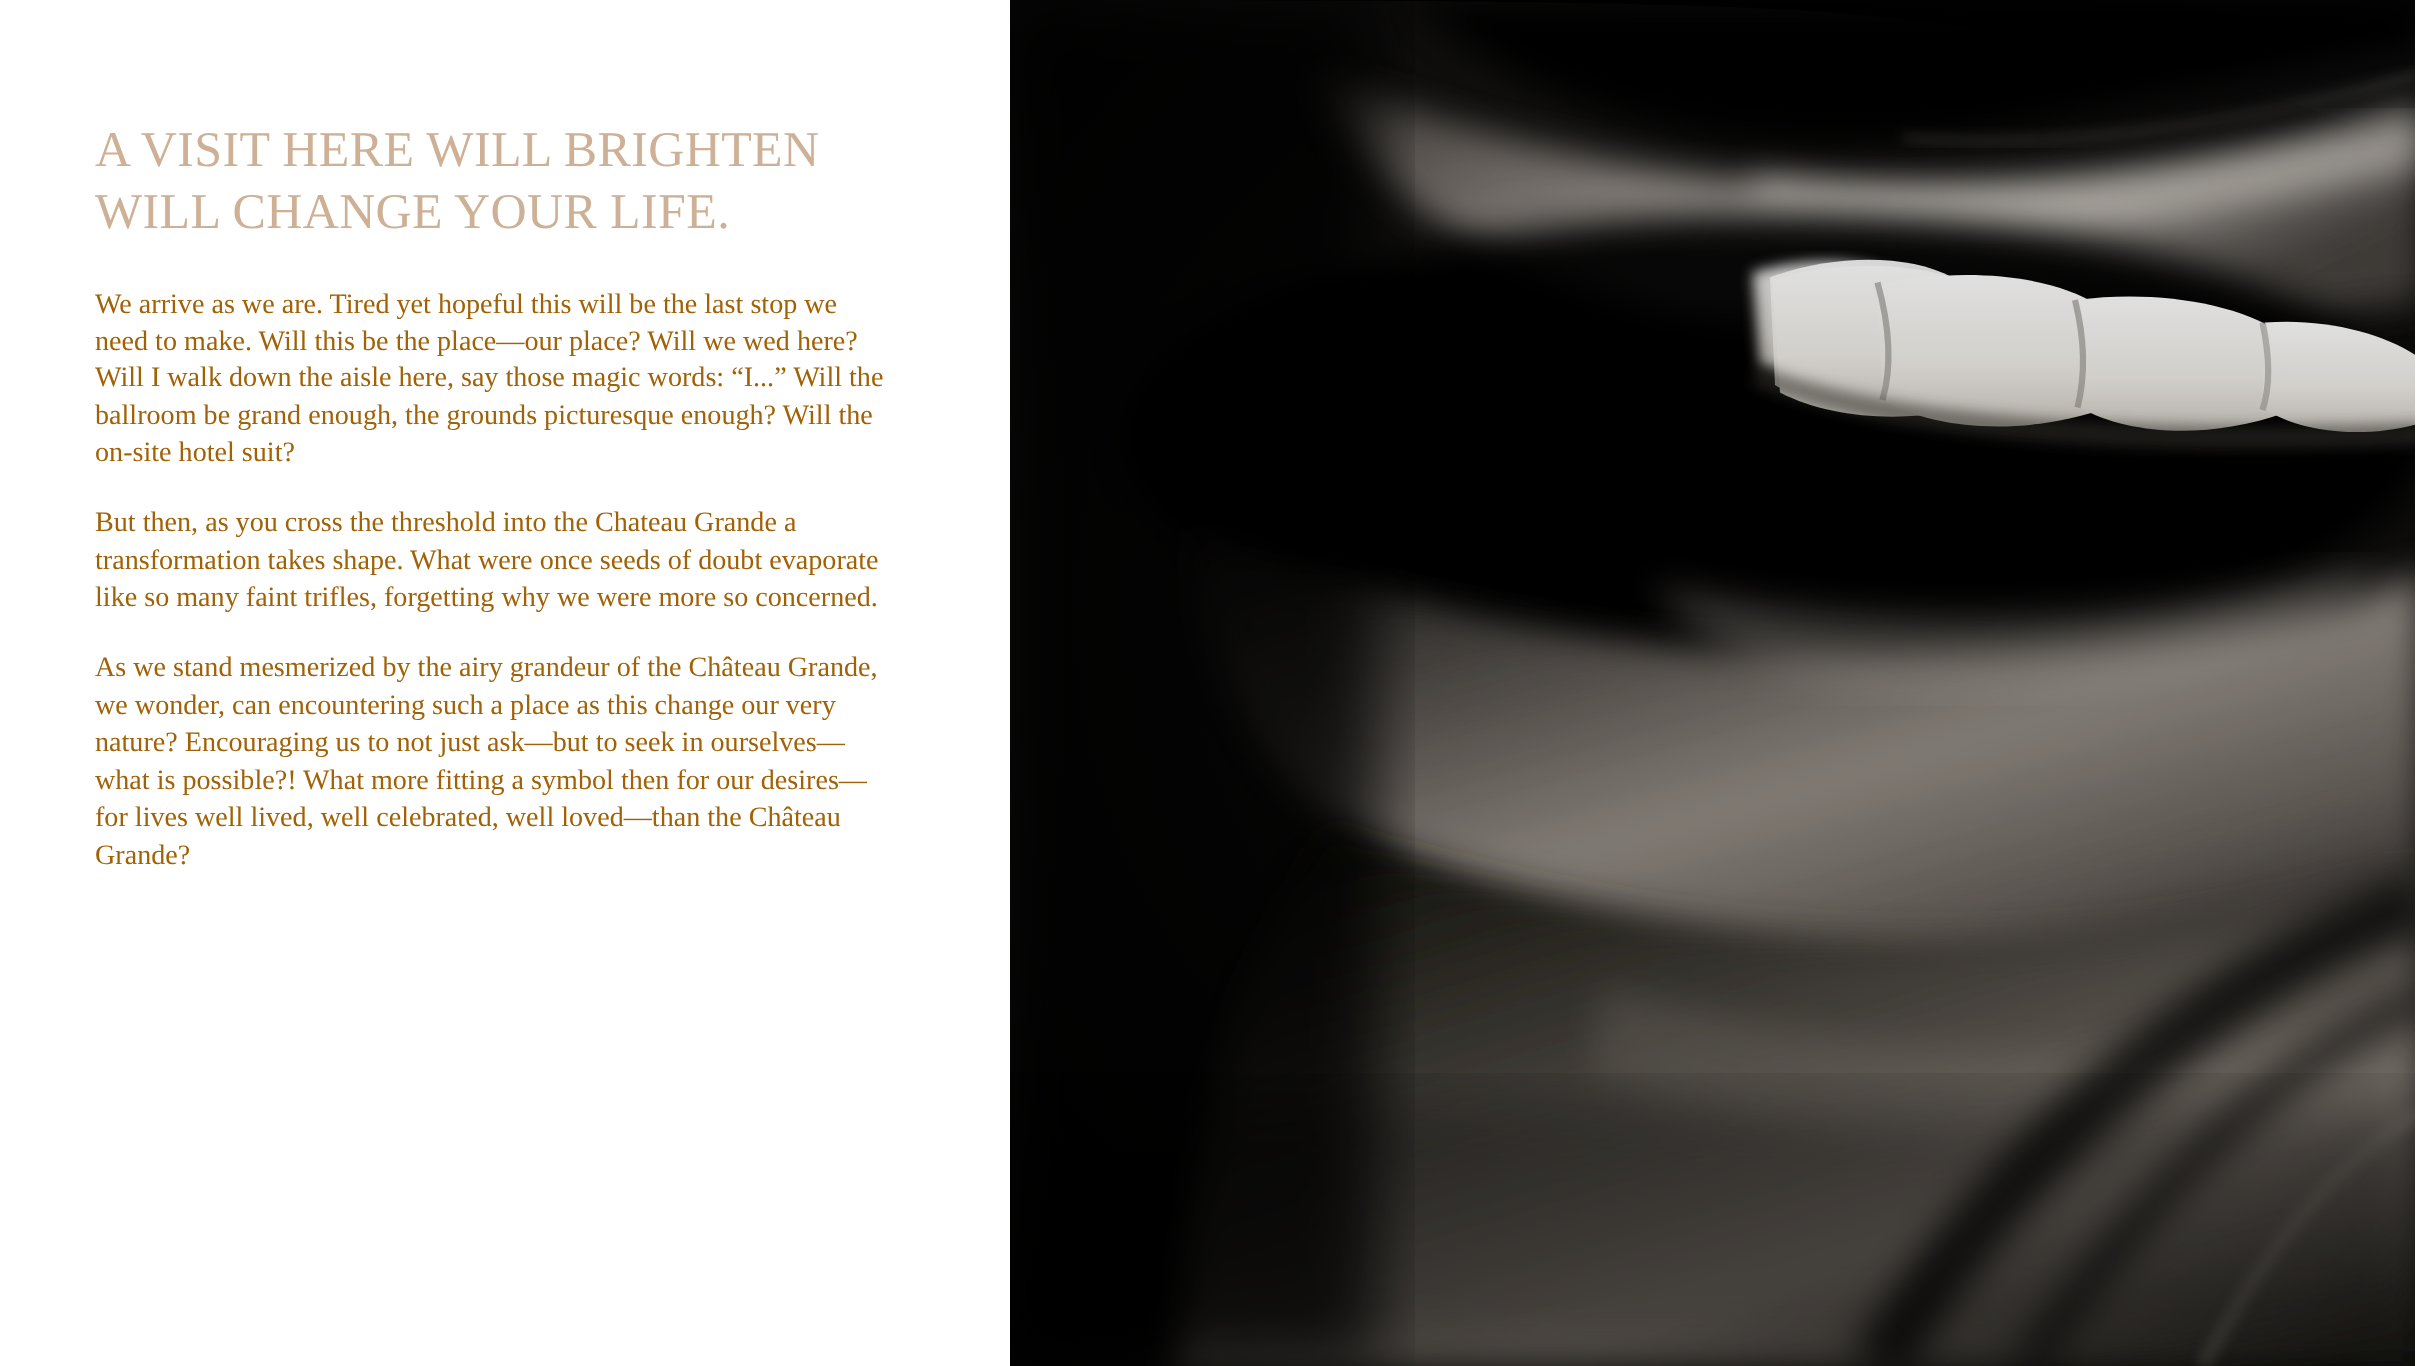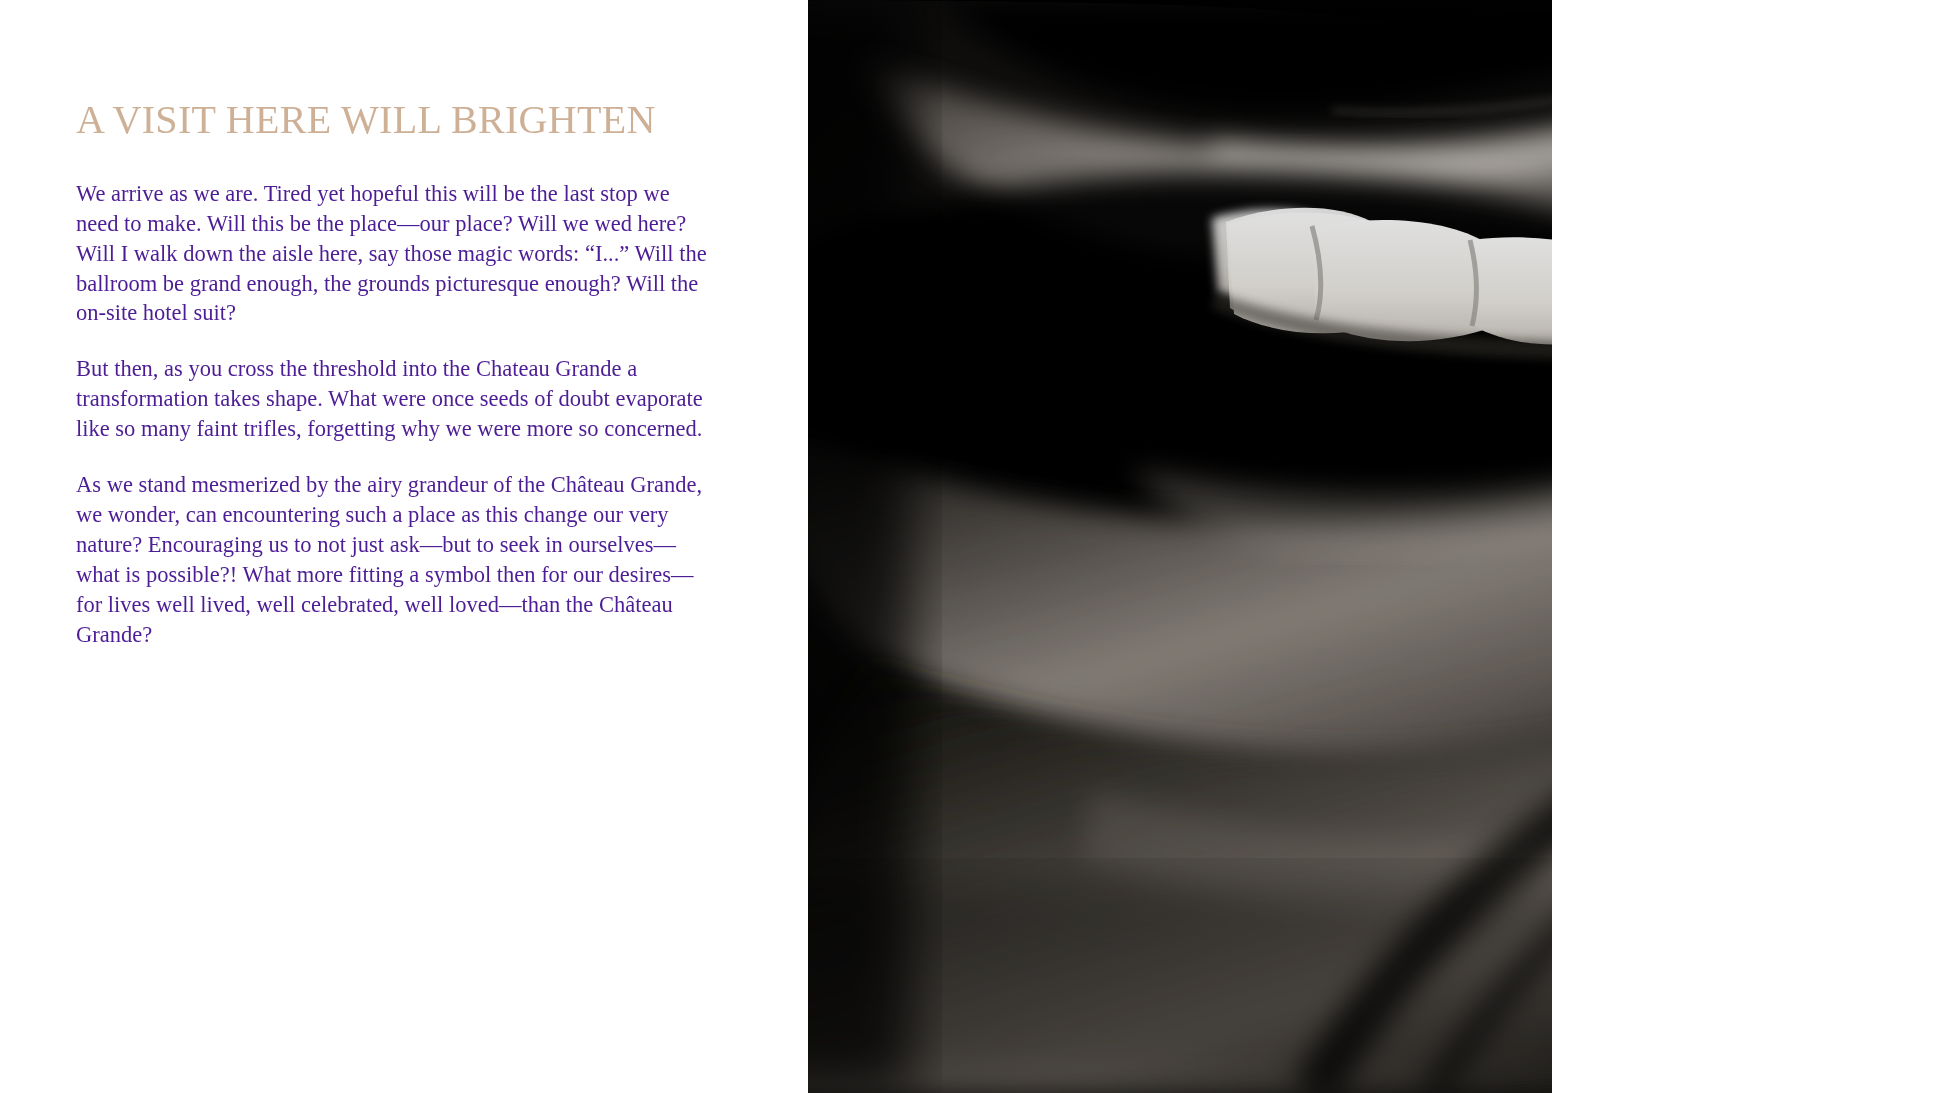--- a/index.html
+++ b/index.html
@@ -8,21 +8,21 @@
     background: #ffffff;
   }
   body {
     width: 1944px;
     height: 1093px;
     overflow: hidden;
     font-family: "Liberation Serif", serif;
   }
   .page {
     position: relative;
-    width: 1552px;
+    width: 1932px;
     height: 1093px;
     display: flex;
     background: #ffffff;
   }
   .left-col {
     width: 808px;
     height: 1093px;
     background: #ffffff;
     position: relative;
     flex: 0 0 808px;
@@ -44,21 +44,21 @@
     font-weight: normal;
   }
   .headline .hl-line {
     display: block;
     white-space: pre;
   }
   .body-copy p {
     font-family: "Liberation Serif", serif;
     font-size: 22.5px;
     line-height: 1.33;
-    color: #4c1d95;
+    color: #a16207;
     margin: 0 0 26px 0;
     width: 640px;
   }
   .body-copy p:last-child {
     margin-bottom: 0;
   }
   .photo-col {
     flex: 1 1 auto;
     position: relative;
     overflow: hidden;
@@ -78,20 +78,21 @@
 </head>
 <body>
 
 <div class="page">
 
   <div class="left-col">
     <div class="text-block">
 
       <h1 class="headline">
         <span class="hl-line">A VISIT HERE WILL BRIGHTEN</span>
+        <span class="hl-line">WILL CHANGE YOUR LIFE.</span>
       </h1>
 
       <div class="body-copy">
         <p>We arrive as we are. Tired yet hopeful this will be the last stop we need to make. Will this be the place—our place? Will we wed here? Will I walk down the aisle here, say those magic words: “I...” Will the ballroom be grand enough, the grounds picturesque enough? Will the on-site hotel suit?</p>
         <p>But then, as you cross the threshold into the Chateau Grande a transformation takes shape. What were once seeds of doubt evaporate like so many faint trifles, forgetting why we were more so concerned.</p>
         <p>As we stand mesmerized by the airy grandeur of the Château Grande, we wonder, can encountering such a place as this change our very nature? Encouraging us to not just ask—but to seek in ourselves—what is possible?! What more fitting a symbol then for our desires—for lives well lived, well celebrated, well loved—than the Château Grande?</p>
       </div>
 
     </div>
   </div>

